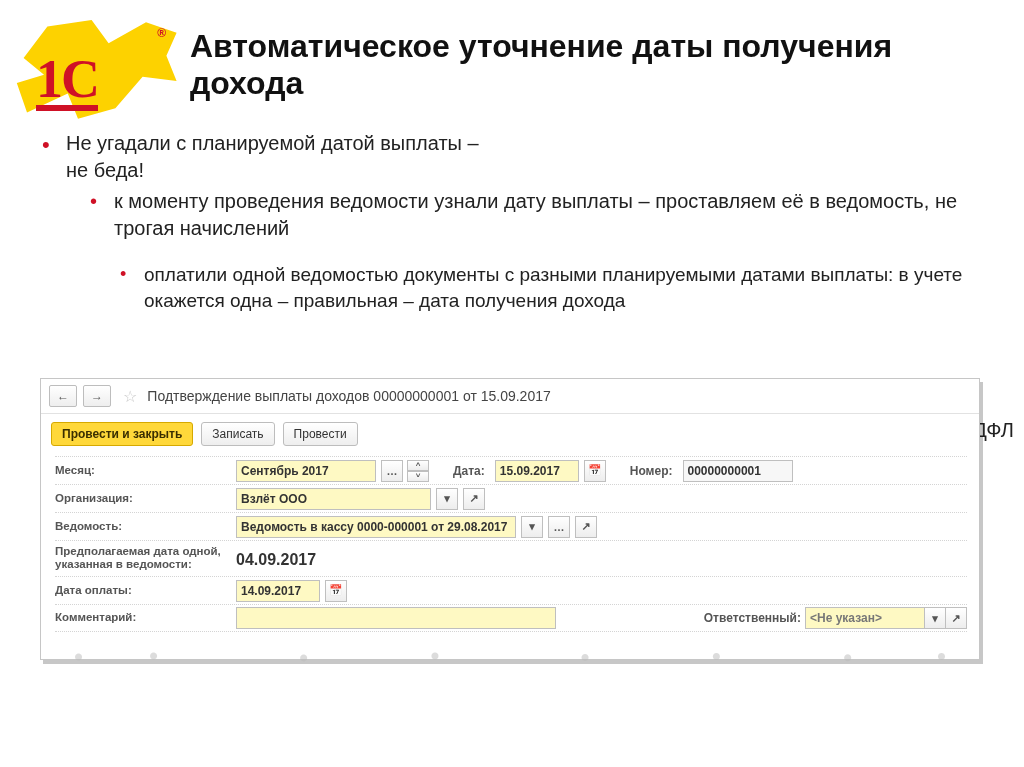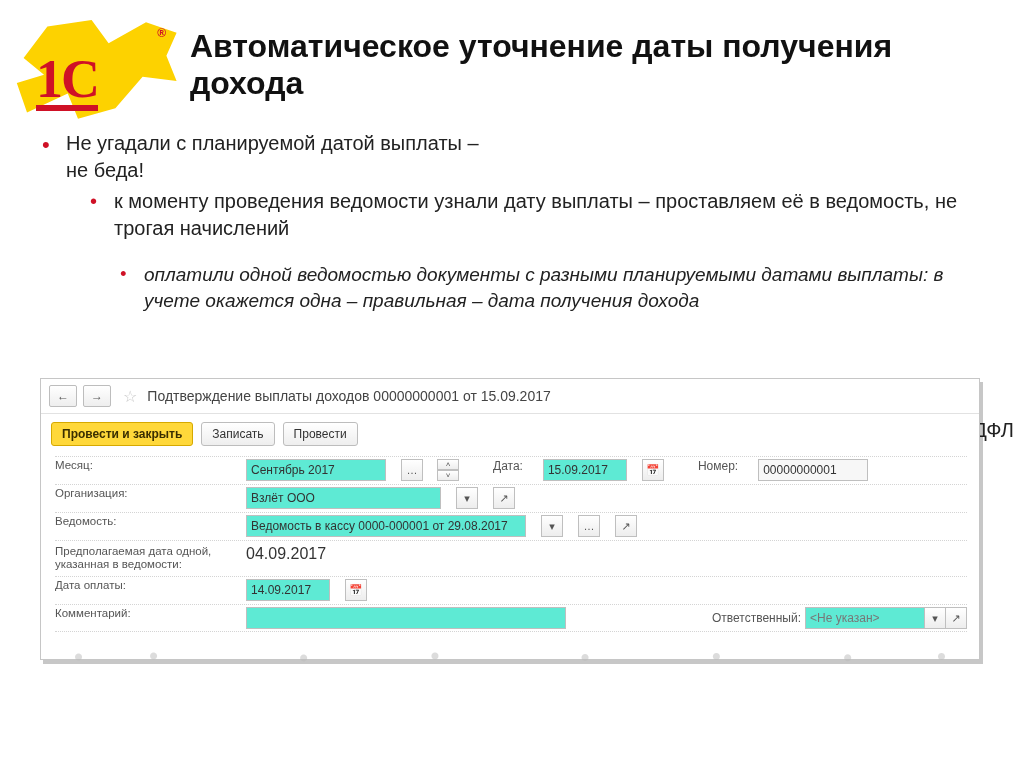--- a/index.html
+++ b/index.html
@@ -158,37 +158,39 @@
     border-color: #d6a900;
     font-weight: bold;
     color: #3a2e00;
   }
 
   .form-body {
     padding: 2px 12px 6px 14px;
   }
   .form-row {
     display: flex;
+    align-items: center;
     min-height: 28px;
     border-top: 1px dotted #d4d4d4;
     padding: 2px 0;
-    gap: 16px;
+    gap: 6px;
+    font-weight: bold;
   }
   .form-row:last-child { border-bottom: 1px dotted #d4d4d4; }
   .lbl {
     width: 175px;
     font-size: 11.5px;
     color: #555;
     line-height: 1.15;
     flex-shrink: 0;
   }
   .inp {
     border: 1px solid #bfbfbf;
     height: 22px;
-    background: #5eead4;
+    background: #fef9c3;
     padding: 0 4px;
     font-size: 12px;
     color: #333;
     display: inline-flex;
     align-items: center;
   }
   .inp.readonly { background: #f7f7f7; }
   .mini-btn {
     width: 22px; height: 22px;
     border: 1px solid #bfbfbf;
@@ -237,21 +239,21 @@
 <h1 class="slide-title">Автоматическое уточнение даты получения дохода</h1>
 
 <div class="content">
   <ul class="bullets">
     <li>
       <span>Не угадали с планируемой датой выплаты –</span><br>
       <span>не беда!</span>
       <ul class="sub1">
         <li>к моменту проведения ведомости узнали дату выплаты – проставляем её в ведомость, не трогая начислений</li>
       </ul>
-      <ul class="sub2" style="margin-left:54px;font-style:italic;">
+      <ul class="sub2" style="margin-left:54px;">
         <li>оплатили одной ведомостью документы с разными планируемыми датами выплаты: в учете окажется одна – правильная – дата получения дохода</li>
       </ul>
     </li>
   </ul>
 </div>
 
 <div class="side-frag">ДФЛ</div>
 <div class="lone-bullet">•</div>
 
 <div class="form-window">

